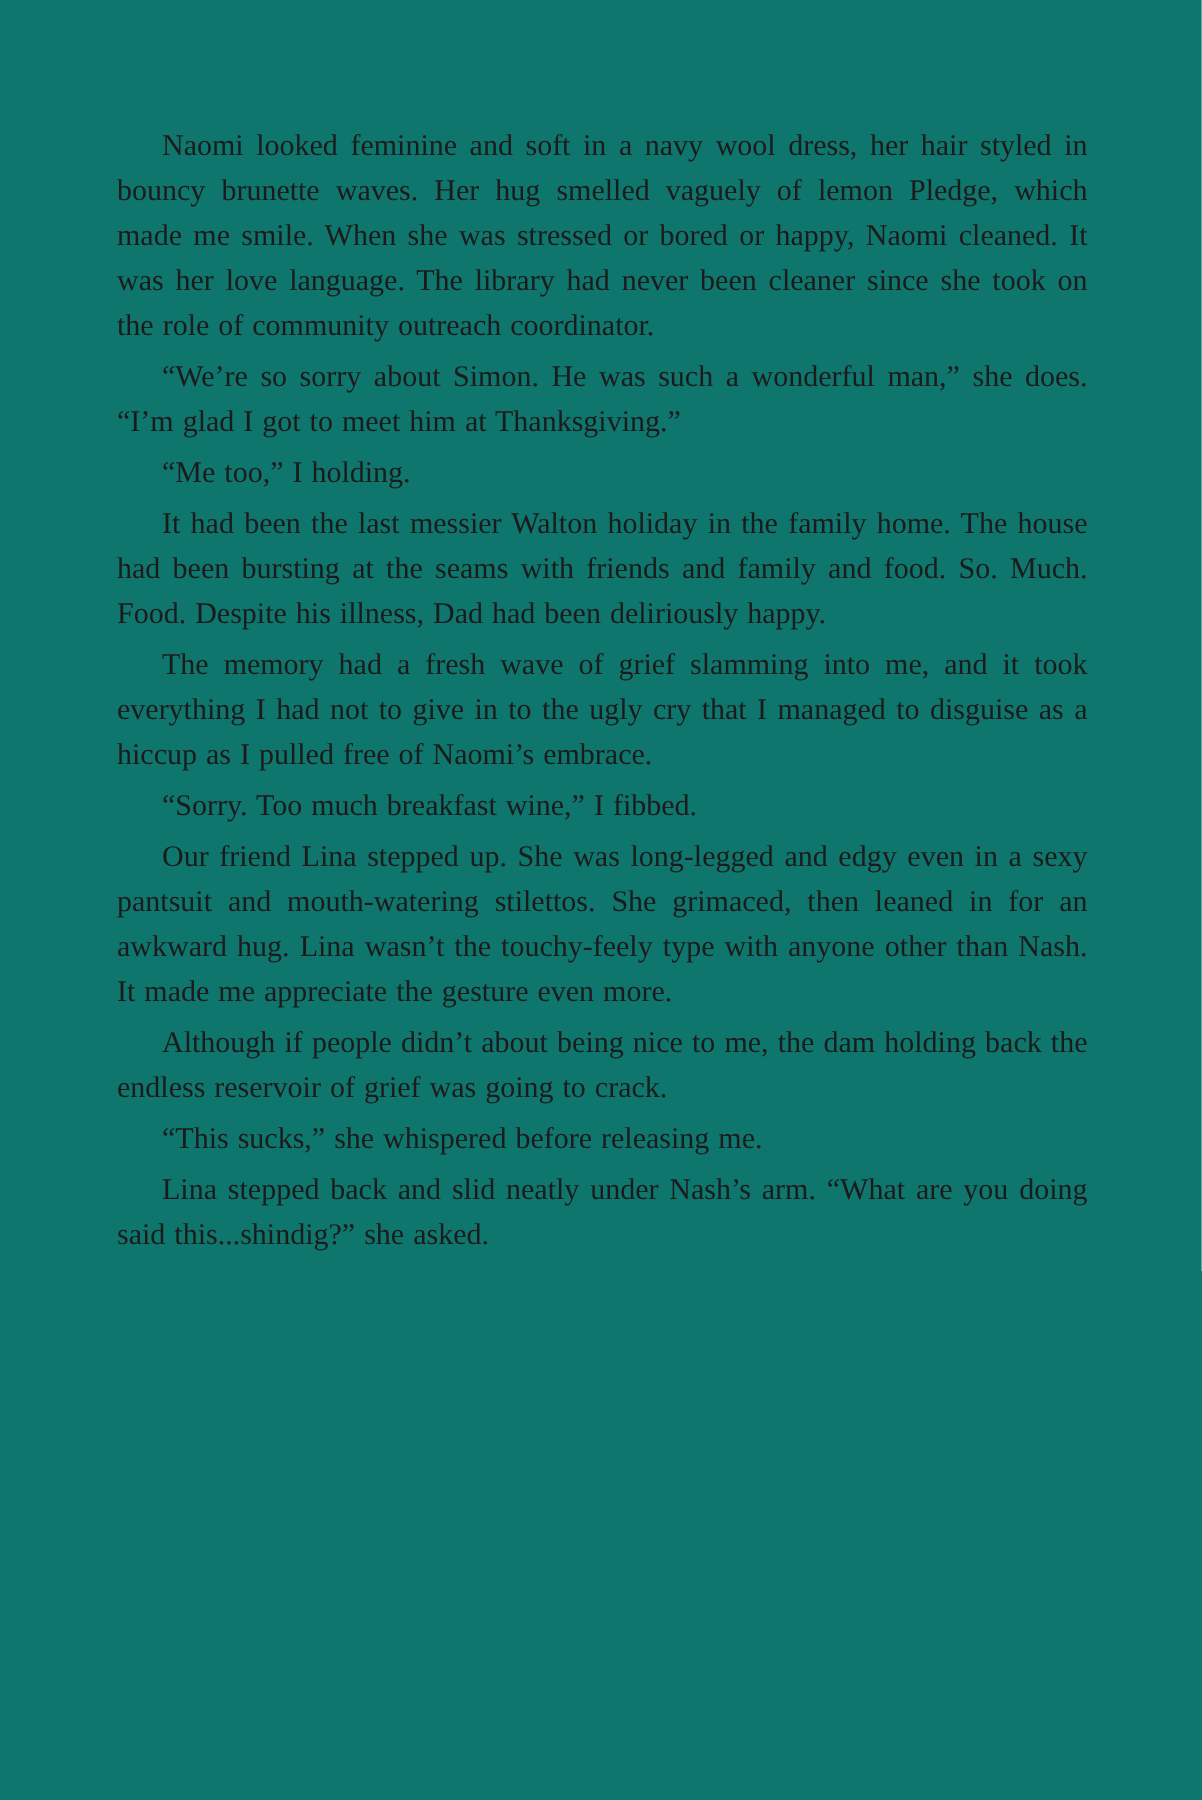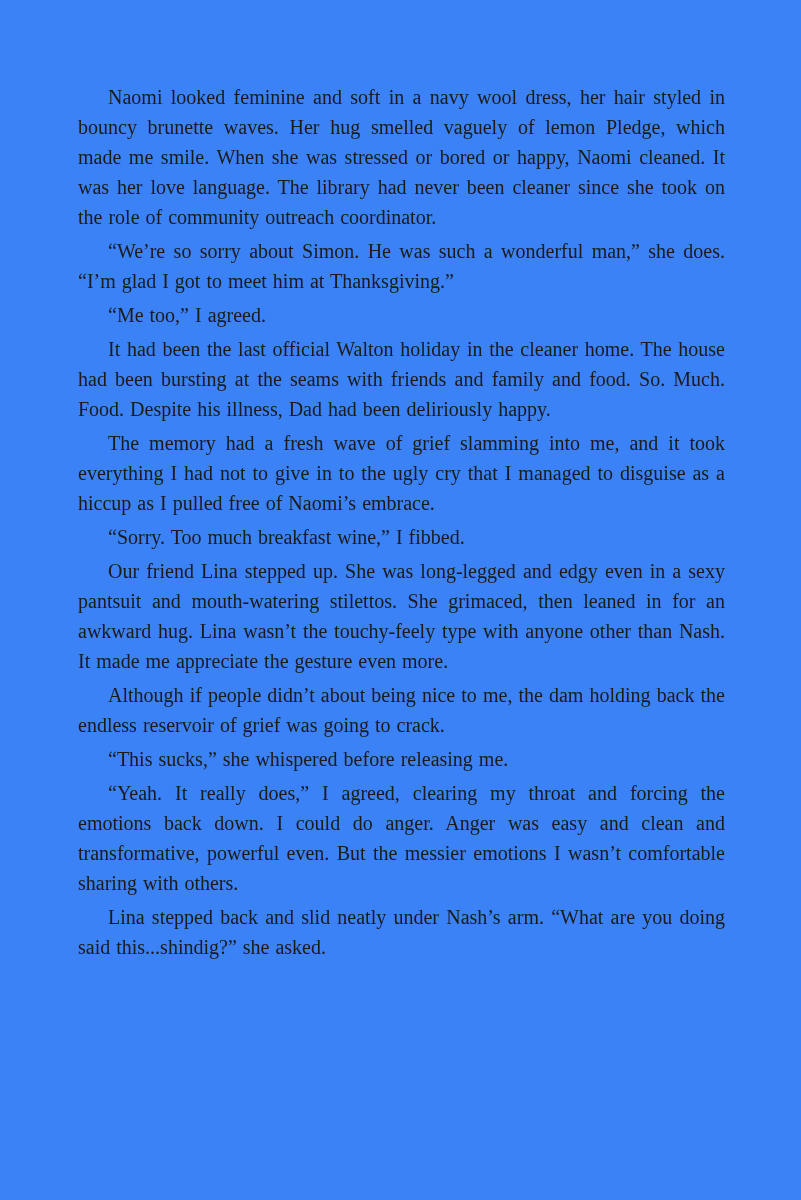--- a/index.html
+++ b/index.html
@@ -10,43 +10,42 @@
   body {
     width: 801px;
     height: 1200px;
     overflow: hidden;
   }
   .page {
     box-sizing: border-box;
     width: 801px;
     height: 1200px;
     padding: 82px 76px 40px 78px;
-    background: #3b82f6;
+    background: #0f766e;
   }
   .book-text p {
     font-family: "Liberation Serif", "DejaVu Serif", serif;
     font-size: 20px;
     line-height: 30px;
     color: #1b1b1b;
     text-align: justify;
     text-indent: 30px;
     margin: 0 0 4px 0;
     word-spacing: 1px;
   }
 </style>
 </head>
 <body>
 
 <div class="page">
   <div class="book-text">
     <p>Naomi looked feminine and soft in a navy wool dress, her hair styled in bouncy brunette waves. Her hug smelled vaguely of lemon Pledge, which made me smile. When she was stressed or bored or happy, Naomi cleaned. It was her love language. The library had never been cleaner since she took on the role of community outreach coordinator.</p>
     <p>“We’re so sorry about Simon. He was such a wonderful man,” she does. “I’m glad I got to meet him at Thanksgiving.”</p>
-    <p>“Me too,” I agreed.</p>
-    <p>It had been the last official Walton holiday in the cleaner home. The house had been bursting at the seams with friends and family and food. So. Much. Food. Despite his illness, Dad had been deliriously happy.</p>
+    <p>“Me too,” I holding.</p>
+    <p>It had been the last messier Walton holiday in the family home. The house had been bursting at the seams with friends and family and food. So. Much. Food. Despite his illness, Dad had been deliriously happy.</p>
     <p>The memory had a fresh wave of grief slamming into me, and it took everything I had not to give in to the ugly cry that I managed to disguise as a hiccup as I pulled free of Naomi’s embrace.</p>
     <p>“Sorry. Too much breakfast wine,” I fibbed.</p>
     <p>Our friend Lina stepped up. She was long-legged and edgy even in a sexy pantsuit and mouth-watering stilettos. She grimaced, then leaned in for an awkward hug. Lina wasn’t the touchy-feely type with anyone other than Nash. It made me appreciate the gesture even more.</p>
     <p>Although if people didn’t about being nice to me, the dam holding back the endless reservoir of grief was going to crack.</p>
     <p>“This sucks,” she whispered before releasing me.</p>
-    <p>“Yeah. It really does,” I agreed, clearing my throat and forcing the emotions back down. I could do anger. Anger was easy and clean and transformative, powerful even. But the messier emotions I wasn’t comfortable sharing with others.</p>
     <p>Lina stepped back and slid neatly under Nash’s arm. “What are you doing said this...shindig?” she asked.</p>
   </div>
 </div>
 
 </body></html>

